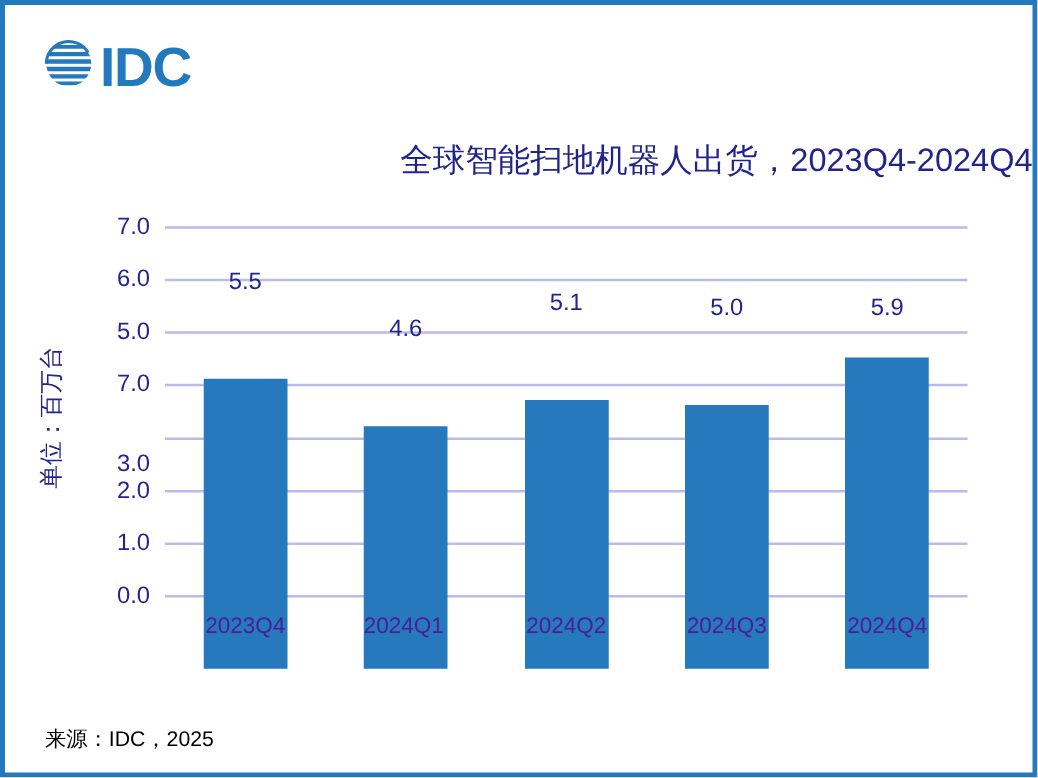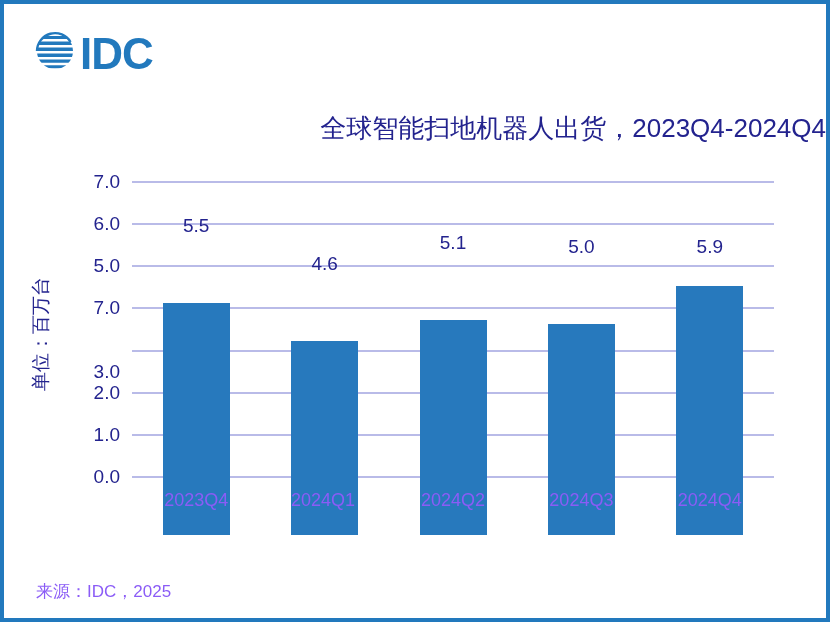--- a/index.html
+++ b/index.html
@@ -106,21 +106,21 @@
     font-size: 19px;
     color: #23238e;
     white-space: nowrap;
     text-align: center;
   }
   .xtick {
     position: absolute;
     top: 308px;
     transform: translateX(-50%);
     font-size: 18px;
-    color: #8b5cf6;
+    color: #4c1d95;
     white-space: nowrap;
   }
 
   
   #legend {
     position: absolute;
     left: 0;
     right: 0;
     top: 532px;
     display: flex;
@@ -138,21 +138,21 @@
     font-size: 19px;
     color: #23238e;
   }
 
   
   #source-note {
     position: absolute;
     left: 32px;
     top: 576px;
     font-size: 17px;
-    color: #8b5cf6;
+    color: #000000;
   }
 </style>
 </head>
 <body>
 
 <div id="chart-card">
 
   <div id="logo">
     <span class="globe">
       <svg width="42" height="42" viewBox="0 0 42 42" aria-hidden="true">

